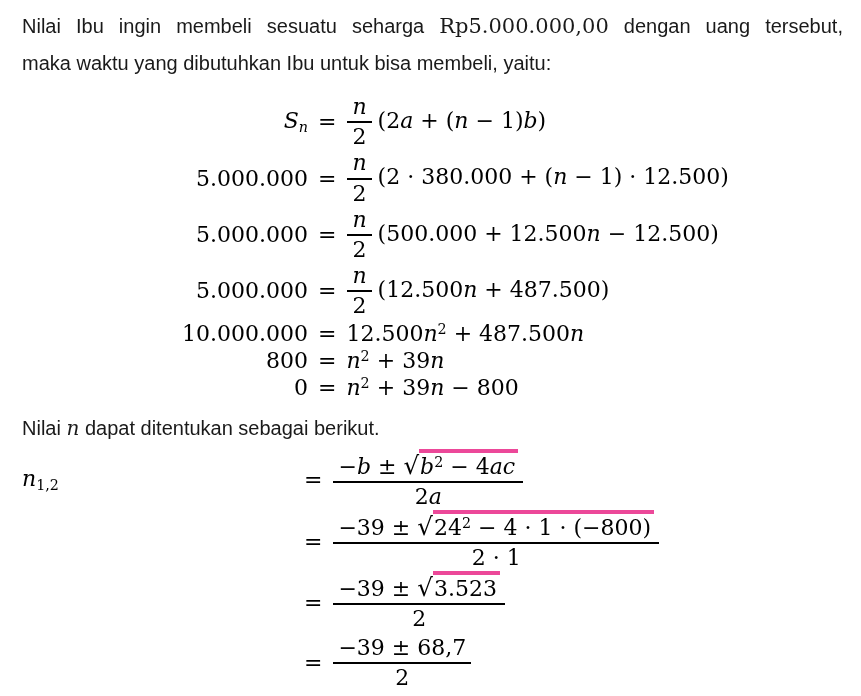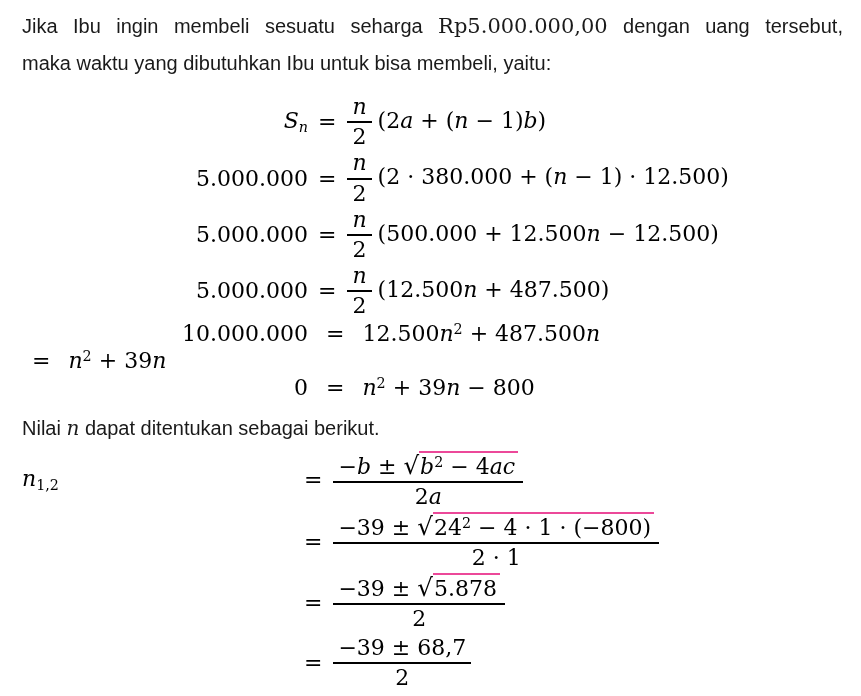--- a/index.html
+++ b/index.html
@@ -14,51 +14,51 @@
   
   .para { font-size:20px; line-height:37px; width:821px; color:#1a1a1a; }
   .jline { text-align:justify; text-align-last:justify; }
   .serifnum { font-family:"DejaVu Serif", serif; font-size:21px; }
   .mv { font-family:"DejaVu Serif", serif; font-style:italic; }
 
   
   .math { font-family:"DejaVu Serif", serif; font-size:22px; color:#000; }
   .math i { font-style:italic; }
   .eqrow { display:flex; align-items:center; margin:1px 0; }
-  .eqrow.plain { margin:2px 0;gap:8px; }
+  .eqrow.plain { margin:2px 0; }
   .lhs  { width:286px; text-align:right; white-space:nowrap; }
   .lhs2 { width:272px; white-space:nowrap; }
   .eqc  { padding:0 10px; }
   .rhs  { white-space:nowrap; }
 
   sub { font-size:0.65em; vertical-align:-0.3em; line-height:1; }
   sup { font-size:0.65em; vertical-align:0.5em; line-height:1; }
 
   .frac { display:inline-flex; flex-direction:column; align-items:center;
           vertical-align:middle; line-height:1.1; margin:0 6px 0 1px; }
   .fnum { display:block; text-align:center; border-bottom:2px solid #000;
           padding:1px 5px 2px; white-space:nowrap; }
   .fden { display:block; text-align:center; padding-top:2px; white-space:nowrap; }
 
   .sqrt { white-space:nowrap; }
   .rsign { font-size:1.12em; }
-  .rad { border-top:2px solid #ec4899; padding:1px 3px 0 1px; }
+  .rad { border-top:4px solid #ec4899; padding:1px 3px 0 1px; }
 
   .block1 { margin-top:12px; }
   .block2 { margin-top:2px; }
   .block2 .eqrow { margin:3px 0; }
   .mid { margin:10px 0 4px; }
 </style>
 </head>
 <body>
 
 <div class="page">
 
   <div class="para">
-    <div class="jline"><span>Jika Ibu ingin membeli sesuatu seharga </span><span class="serifnum">Rp5.000.000,00</span><span> dengan uang tersebut,</span></div>
+    <div class="jline"><span>Nilai Ibu ingin membeli sesuatu seharga </span><span class="serifnum">Rp5.000.000,00</span><span> dengan uang tersebut,</span></div>
     <div>maka waktu yang dibutuhkan Ibu untuk bisa membeli, yaitu:</div>
   </div>
 
   <div class="math block1">
 
     <div class="eqrow">
       <div class="lhs"><i>S</i><sub class="mv">n</sub></div>
       <div class="eqc">=</div>
       <div class="rhs"><span class="frac">
             <span class="fnum"><i>n</i></span>
@@ -93,20 +93,21 @@
           </span><span>(12.500</span><i>n</i><span> + 487.500)</span></div>
     </div>
 
     <div class="eqrow plain">
       <div class="lhs">10.000.000</div>
       <div class="eqc">=</div>
       <div class="rhs"><span>12.500</span><i>n</i><sup>2</sup><span> + 487.500</span><i>n</i></div>
     </div>
 
     <div class="eqrow plain">
+      <div class="lhs">800</div>
       <div class="eqc">=</div>
       <div class="rhs"><i>n</i><sup>2</sup><span> + 39</span><i>n</i></div>
     </div>
 
     <div class="eqrow plain">
       <div class="lhs">0</div>
       <div class="eqc">=</div>
       <div class="rhs"><i>n</i><sup>2</sup><span> + 39</span><i>n</i><span> − 800</span></div>
     </div>
 
@@ -136,21 +137,21 @@
             <span class="fden">2 · 1</span>
           </span>
       </div>
     </div>
 
     <div class="eqrow">
       <div class="lhs2"></div>
       <div class="eqc">=</div>
       <div class="rhs">
         <span class="frac">
-            <span class="fnum"><span>−39 ± </span><span class="sqrt"><span class="rsign">√</span><span class="rad">5.878</span></span></span>
+            <span class="fnum"><span>−39 ± </span><span class="sqrt"><span class="rsign">√</span><span class="rad">3.523</span></span></span>
             <span class="fden">2</span>
           </span>
       </div>
     </div>
 
     <div class="eqrow">
       <div class="lhs2"></div>
       <div class="eqc">=</div>
       <div class="rhs">
         <span class="frac">

